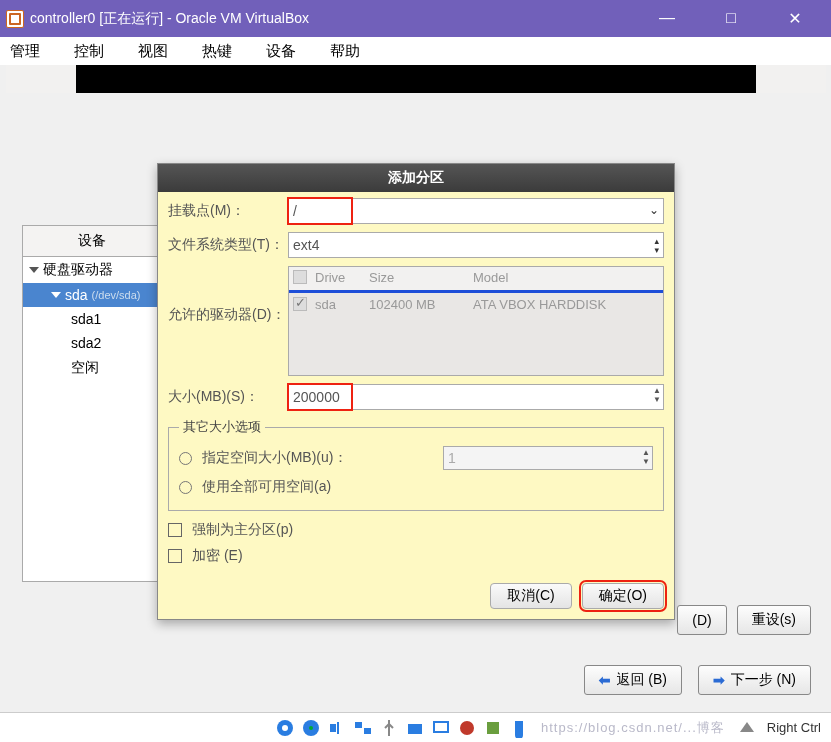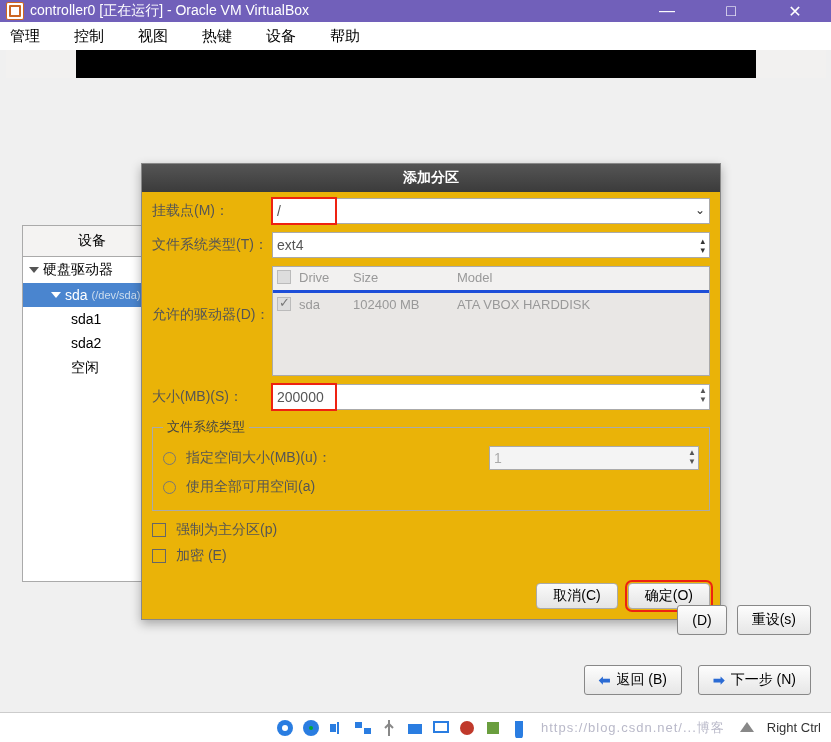--- a/index.html
+++ b/index.html
@@ -1,19 +1,19 @@
 <!DOCTYPE html>
 <html><head>
 <meta charset="utf-8">
 <style>
   * { box-sizing: border-box; margin: 0; padding: 0; font-family: "Microsoft YaHei", "SimSun", sans-serif; }
   body { width: 831px; height: 742px; background: #f0f0f0; overflow: hidden; position: relative; }
 
   
-  .vbox-titlebar { height: 22px; background: #7160ba; color: #fff; display: flex; align-items: center; padding: 0 6px; font-size: 14px; }
+  .vbox-titlebar { height: 37px; background: #7160ba; color: #fff; display: flex; align-items: center; padding: 0 6px; font-size: 14px; }
   .vbox-icon { width: 18px; height: 18px; background:#fff; border:1px solid #c62; margin-right:6px; border-radius:2px; position:relative; }
   .vbox-icon::after{content:"";position:absolute;inset:2px;border:2px solid #c62;border-radius:1px;}
   .vbox-title { flex: 1; }
   .vbox-winbtns { display: flex; gap: 24px; padding-right: 10px; }
   .vbox-winbtns span { width: 40px; text-align: center; font-size: 16px; cursor: default; }
 
   .vbox-menubar { height: 28px; background: #fff; display: flex; align-items: center; padding: 0 6px; font-size: 15px; gap: 26px; color: #000; }
   .vbox-menubar span { padding: 2px 4px; }
 
   .vm-area { position: relative; width: 820px; margin: 0 auto; background: #f2f1f0; }
@@ -27,21 +27,21 @@
   .device-header { border:1px solid #aaa; padding:6px 34px; background:#f4f3f2; font-size:14px; text-align:center; width:140px; border-bottom:1px solid #aaa;}
   .tree-panel .row { padding: 4px 6px; display:flex; align-items:center; gap:4px;}
   .tree-panel .sel { background:#4a85cf; color:#fff; }
   .tree-panel .indent1 { padding-left: 28px; }
   .tree-panel .indent2 { padding-left: 48px; }
   .tri { display:inline-block; width:0;height:0;border-left:5px solid transparent;border-right:5px solid transparent;border-top:6px solid #555;}
   .tri-w { border-top-color:#fff; }
   .devpath { color:#cde; font-size:11px; }
 
   
-  .dialog { position:absolute; left:141px; top:163px; width:580px; background:#eab308; border:1px solid #888; box-shadow:0 4px 10px rgba(0,0,0,.3); }
+  .dialog { position:absolute; left:157px; top:163px; width:518px; background:#fef9c3; border:1px solid #888; box-shadow:0 4px 10px rgba(0,0,0,.3); }
   .dlg-titlebar { background: linear-gradient(#555,#3b3b3b); color:#fff; text-align:center; font-size:14px; padding:5px 0; font-weight:bold;}
   .dlg-body { padding: 6px 10px; font-size:14px; color:#555; }
   .form-row { display:flex; align-items:center; margin-bottom:8px; }
   .form-label { width:120px; text-align:left; }
   .combo { flex:1; height:26px; border:1px solid #aaa; background:#fff; display:flex; align-items:center; padding:0 4px; position:relative;}
   .combo .arrow { position:absolute; right:4px; top:4px; font-size:12px; color:#333;}
   .spin .arrow { font-size:9px; line-height:1;}
   .red-box-mount { position:absolute; border:2px solid #e21; pointer-events:none; }
 
   .drive-table { flex:1; border:1px solid #aaa; background:#e9e7e5; height:110px; font-size:13px; color:#999;}
@@ -175,21 +175,21 @@
       <div style="flex:1;position:relative;">
         <div class="size-input">
           <span>200000</span>
           <span class="spin-arrows">▲<br>▼</span>
         </div>
         <div class="red-box-mount" style="left:-1px;top:-1px;width:66px;height:28px;"></div>
       </div>
     </div>
 
     <fieldset class="other">
-      <legend>文件系统类型</legend>
+      <legend>其它大小选项</legend>
       <div class="opt-row">
         <span class="radio"></span>
         <span>指定空间大小(MB)(u)：</span>
         <div class="num-small">
           <span>1</span>
           <span class="spin-arrows">▲<br>▼</span>
         </div>
       </div>
       <div class="opt-row">
         <span class="radio"></span>

